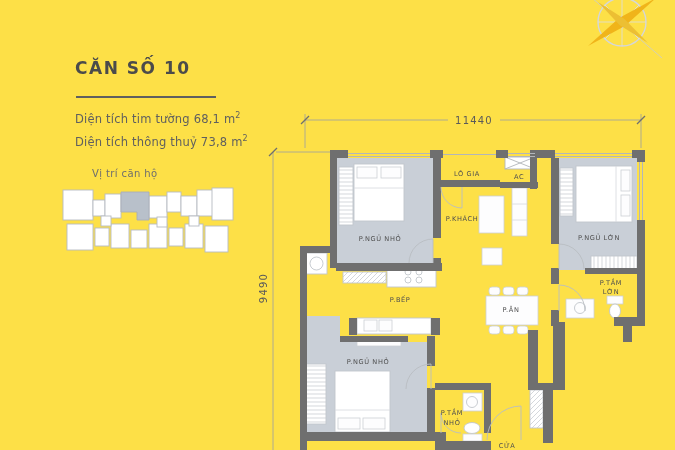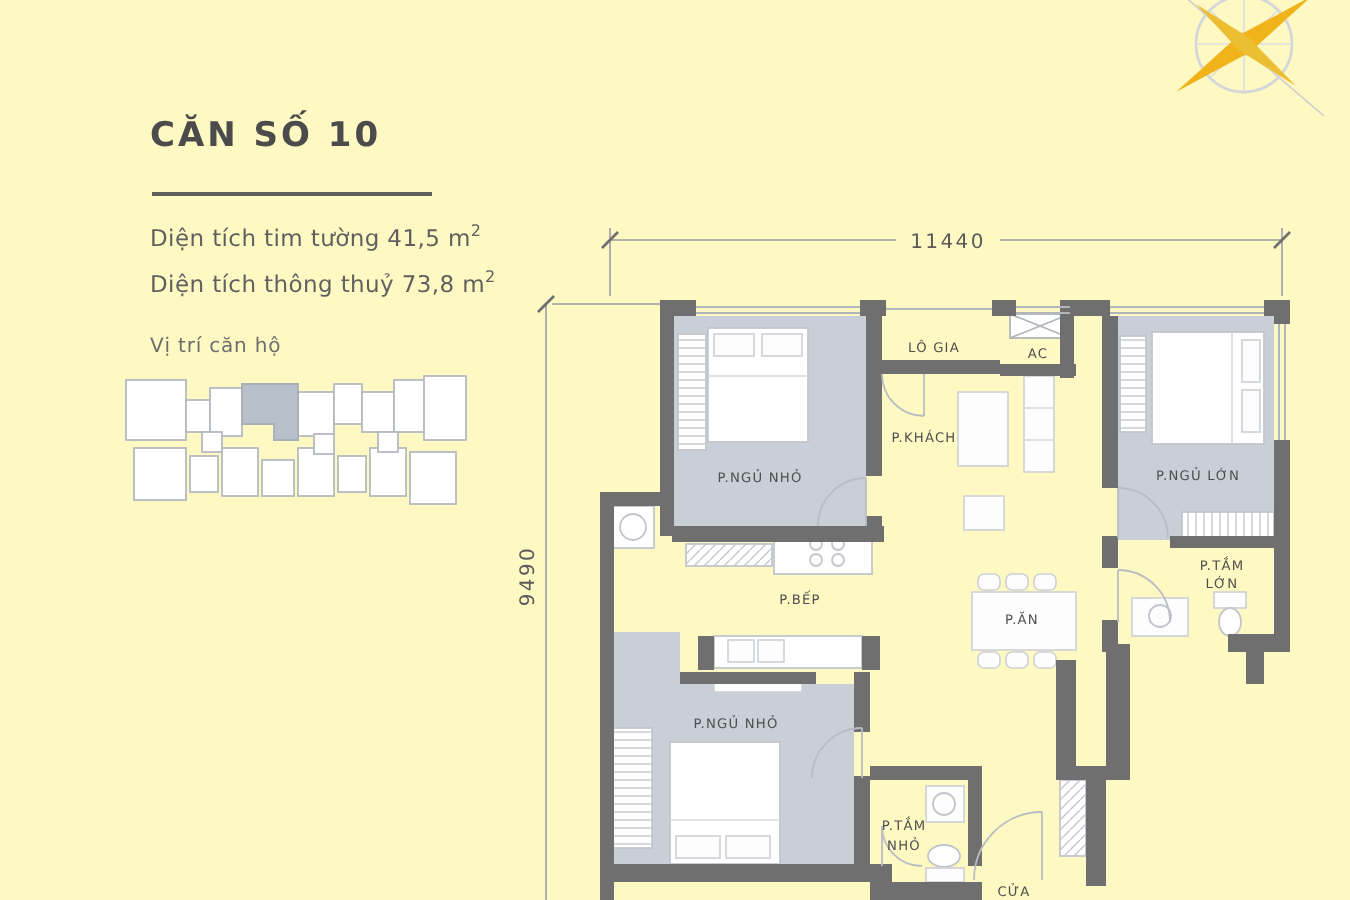--- a/index.html
+++ b/index.html
@@ -1,44 +1,44 @@
 <!DOCTYPE html>
 <html><head>
 <meta charset="utf-8">
 <style>
   html,body{margin:0;padding:0;background:#fff;}
-  .canvas{position:relative;width:675px;height:450px;background:#fef9c3;overflow:hidden;
+  .canvas{position:relative;width:675px;height:450px;background:#fde047;overflow:hidden;
           font-family:"DejaVu Sans",sans-serif;}
   .abs{position:absolute;}
   .unit-title{left:75px;top:58px;font-size:17px;font-weight:700;letter-spacing:1.5px;color:#4b4b4b;}
   .title-rule{left:76px;top:96px;width:140px;height:2px;background:#5f5f5f;}
   .area-block{left:75px;top:106px;font-size:11.5px;color:#5f5f5f;line-height:20px;letter-spacing:0.2px;}
   .area-block sup{font-size:8px;}
-  .loc-label{left:75px;top:168px;font-size:10px;color:#6e6e6e;letter-spacing:0.4px;}
+  .loc-label{left:92px;top:168px;font-size:10px;color:#6e6e6e;letter-spacing:0.4px;}
   .locator{left:60px;top:184px;}
   .plan-svg{left:0;top:0;}
   .rlabel{font-size:6.6px;fill:#4e4e4e;letter-spacing:0.6px;text-anchor:middle;}
   .dimtxt{font-size:10px;fill:#5a5a5a;letter-spacing:1.2px;text-anchor:middle;}
   .wall{fill:#6f6f6f;}
   .furn{fill:#ffffff;stroke:#c2c6cc;stroke-width:0.9;}
   .furnl{fill:#fdfdfe;stroke:#ccd0d5;stroke-width:0.8;}
   .thin{stroke:#b2b6ba;stroke-width:1;fill:none;}
   .door{stroke:#b9bdc2;stroke-width:0.9;fill:none;}
   .dimline{stroke:#9a9ea3;stroke-width:0.8;fill:none;}
   .tick{stroke:#6f6f6f;stroke-width:1.3;}
 </style>
 </head>
 <body>
 
 <div class="canvas">
 
   <div class="abs unit-title">CĂN SỐ 10</div>
   <div class="abs title-rule"></div>
   <div class="abs area-block">
-    <div><span>Diện tích tim tường 41,5 m</span><sup>2</sup></div>
+    <div><span>Diện tích tim tường 68,1 m</span><sup>2</sup></div>
     <div><span>Diện tích thông thuỷ 73,8 m</span><sup>2</sup></div>
   </div>
   <div class="abs loc-label">Vị trí căn hộ</div>
 
   <svg class="abs locator" width="176" height="74" viewBox="0 0 176 74">
     <g fill="#ffffff" stroke="#b6bac1" stroke-width="0.9">
       <rect x="3" y="6" width="30" height="30"></rect>
       <rect x="33" y="16" width="12" height="16"></rect>
       <rect x="45" y="10" width="16" height="24"></rect>
       <rect x="89" y="12" width="18" height="22"></rect>

